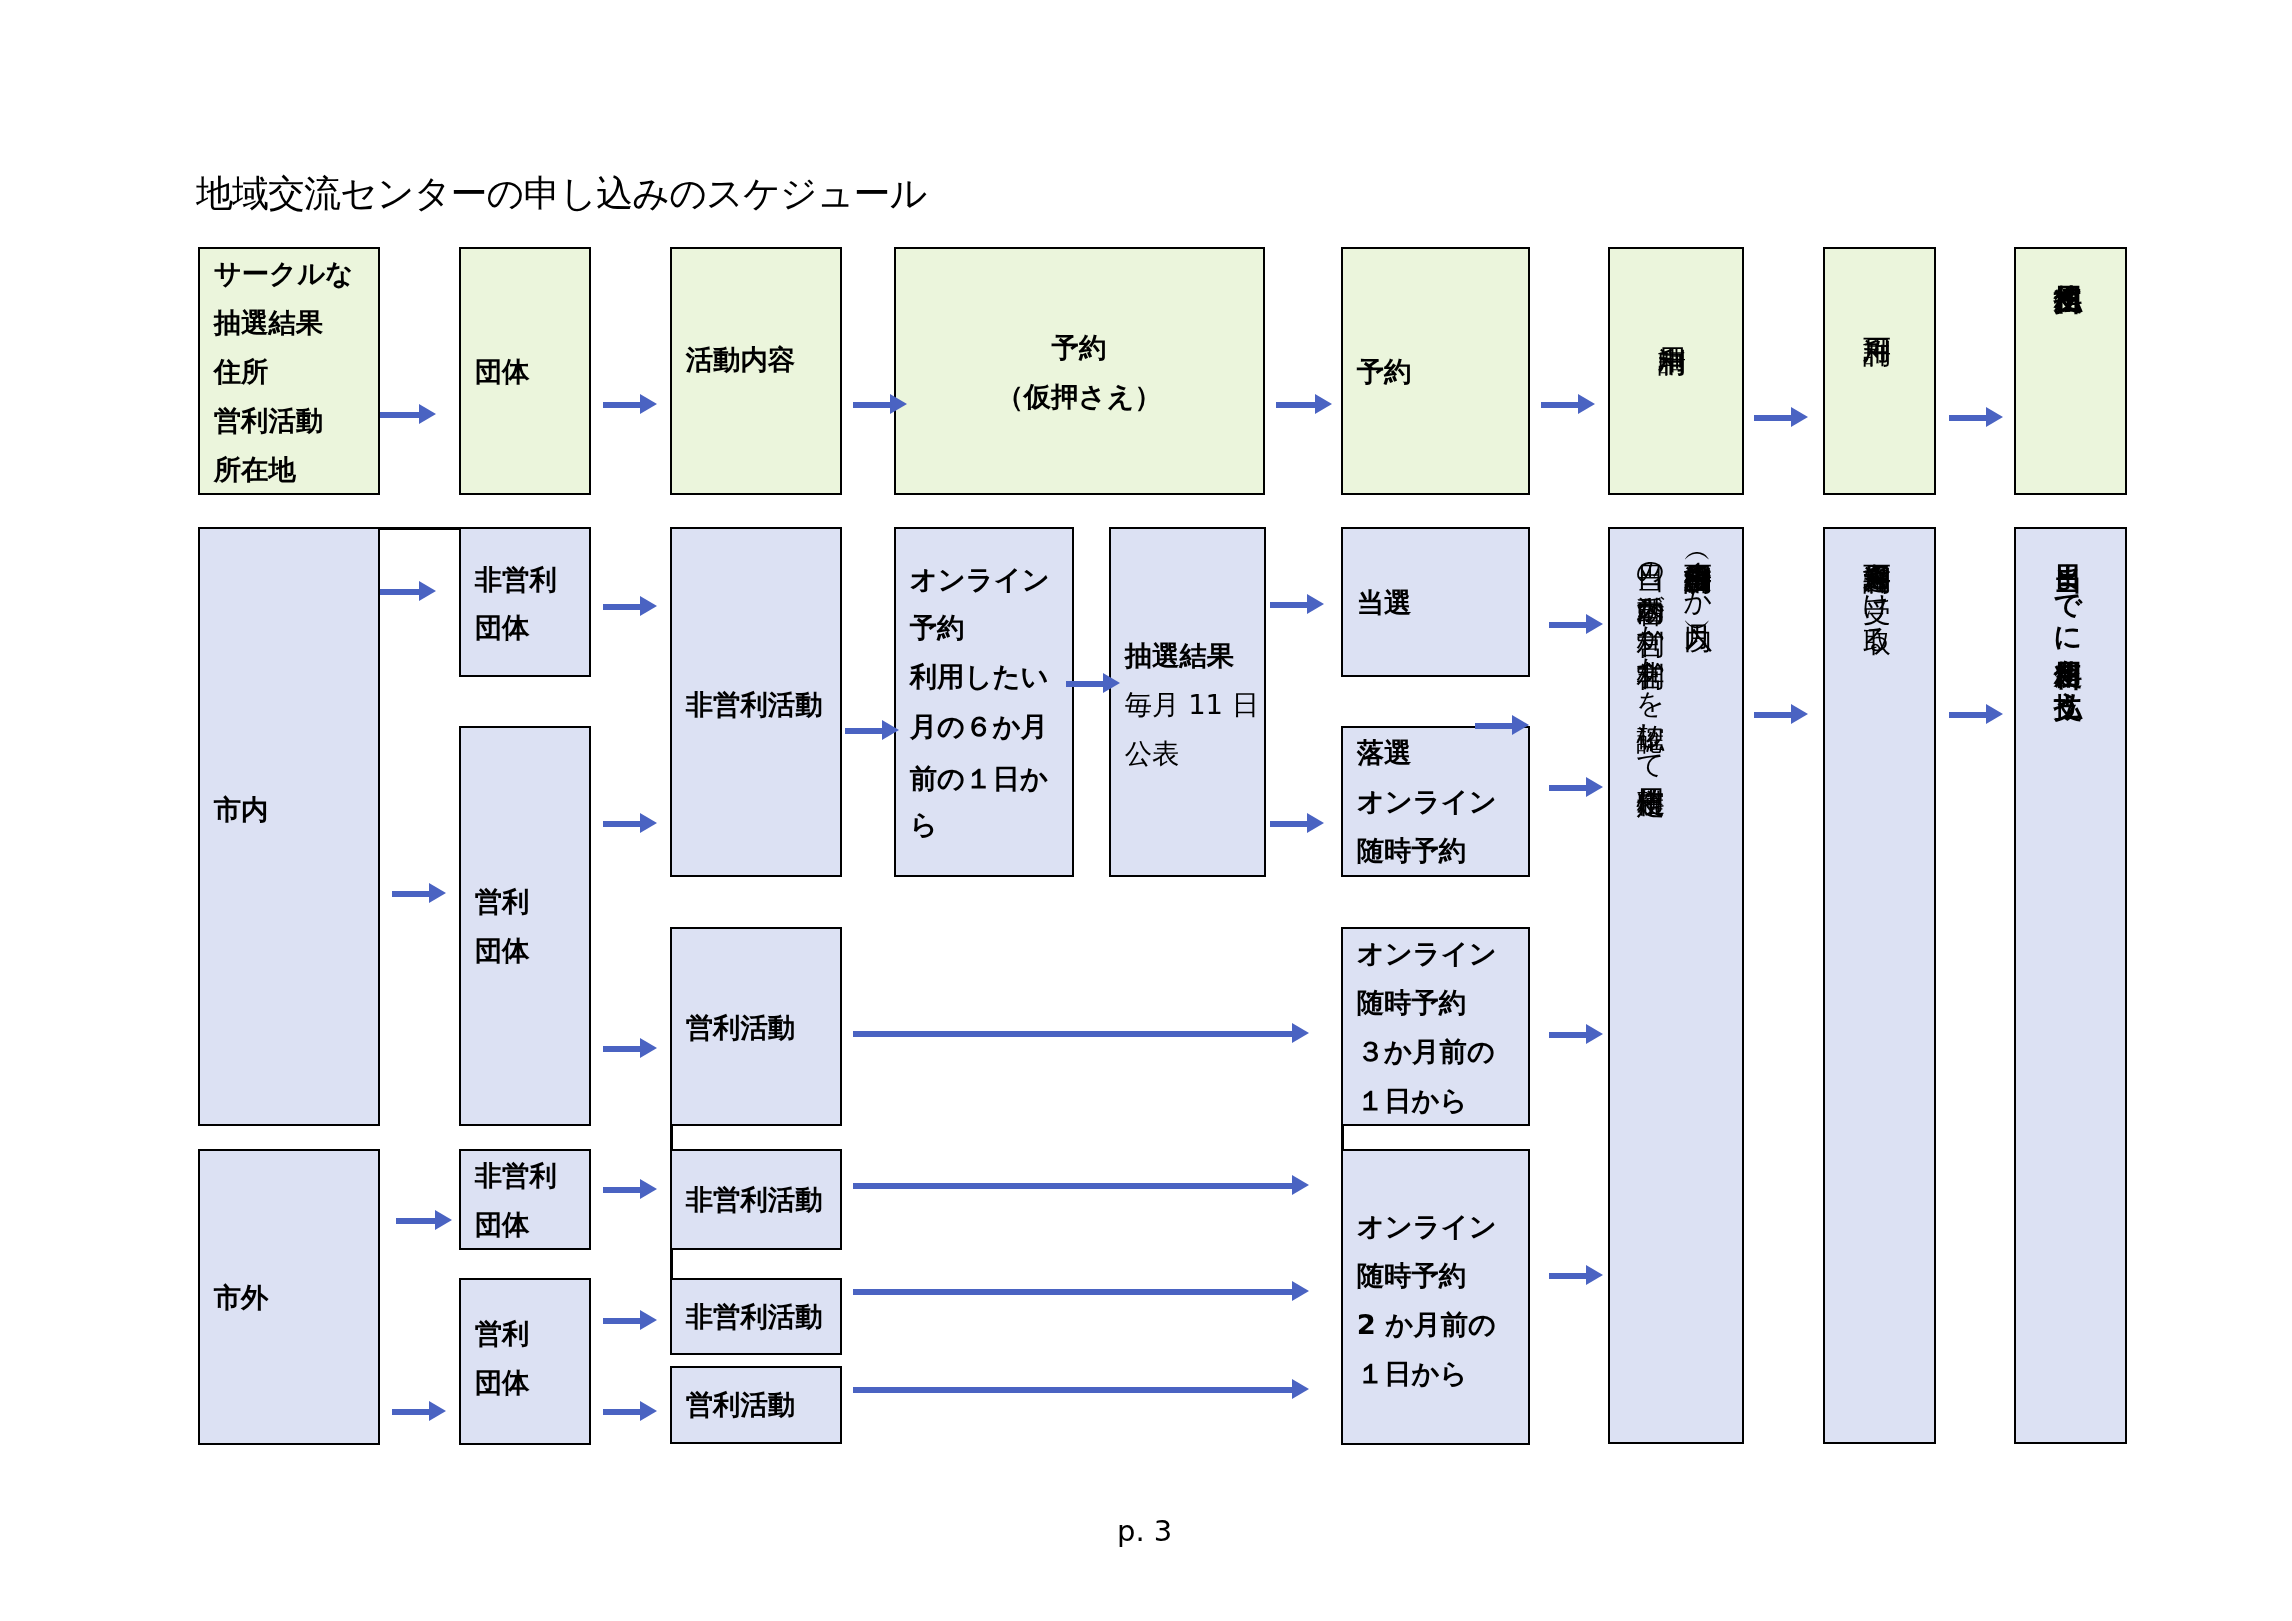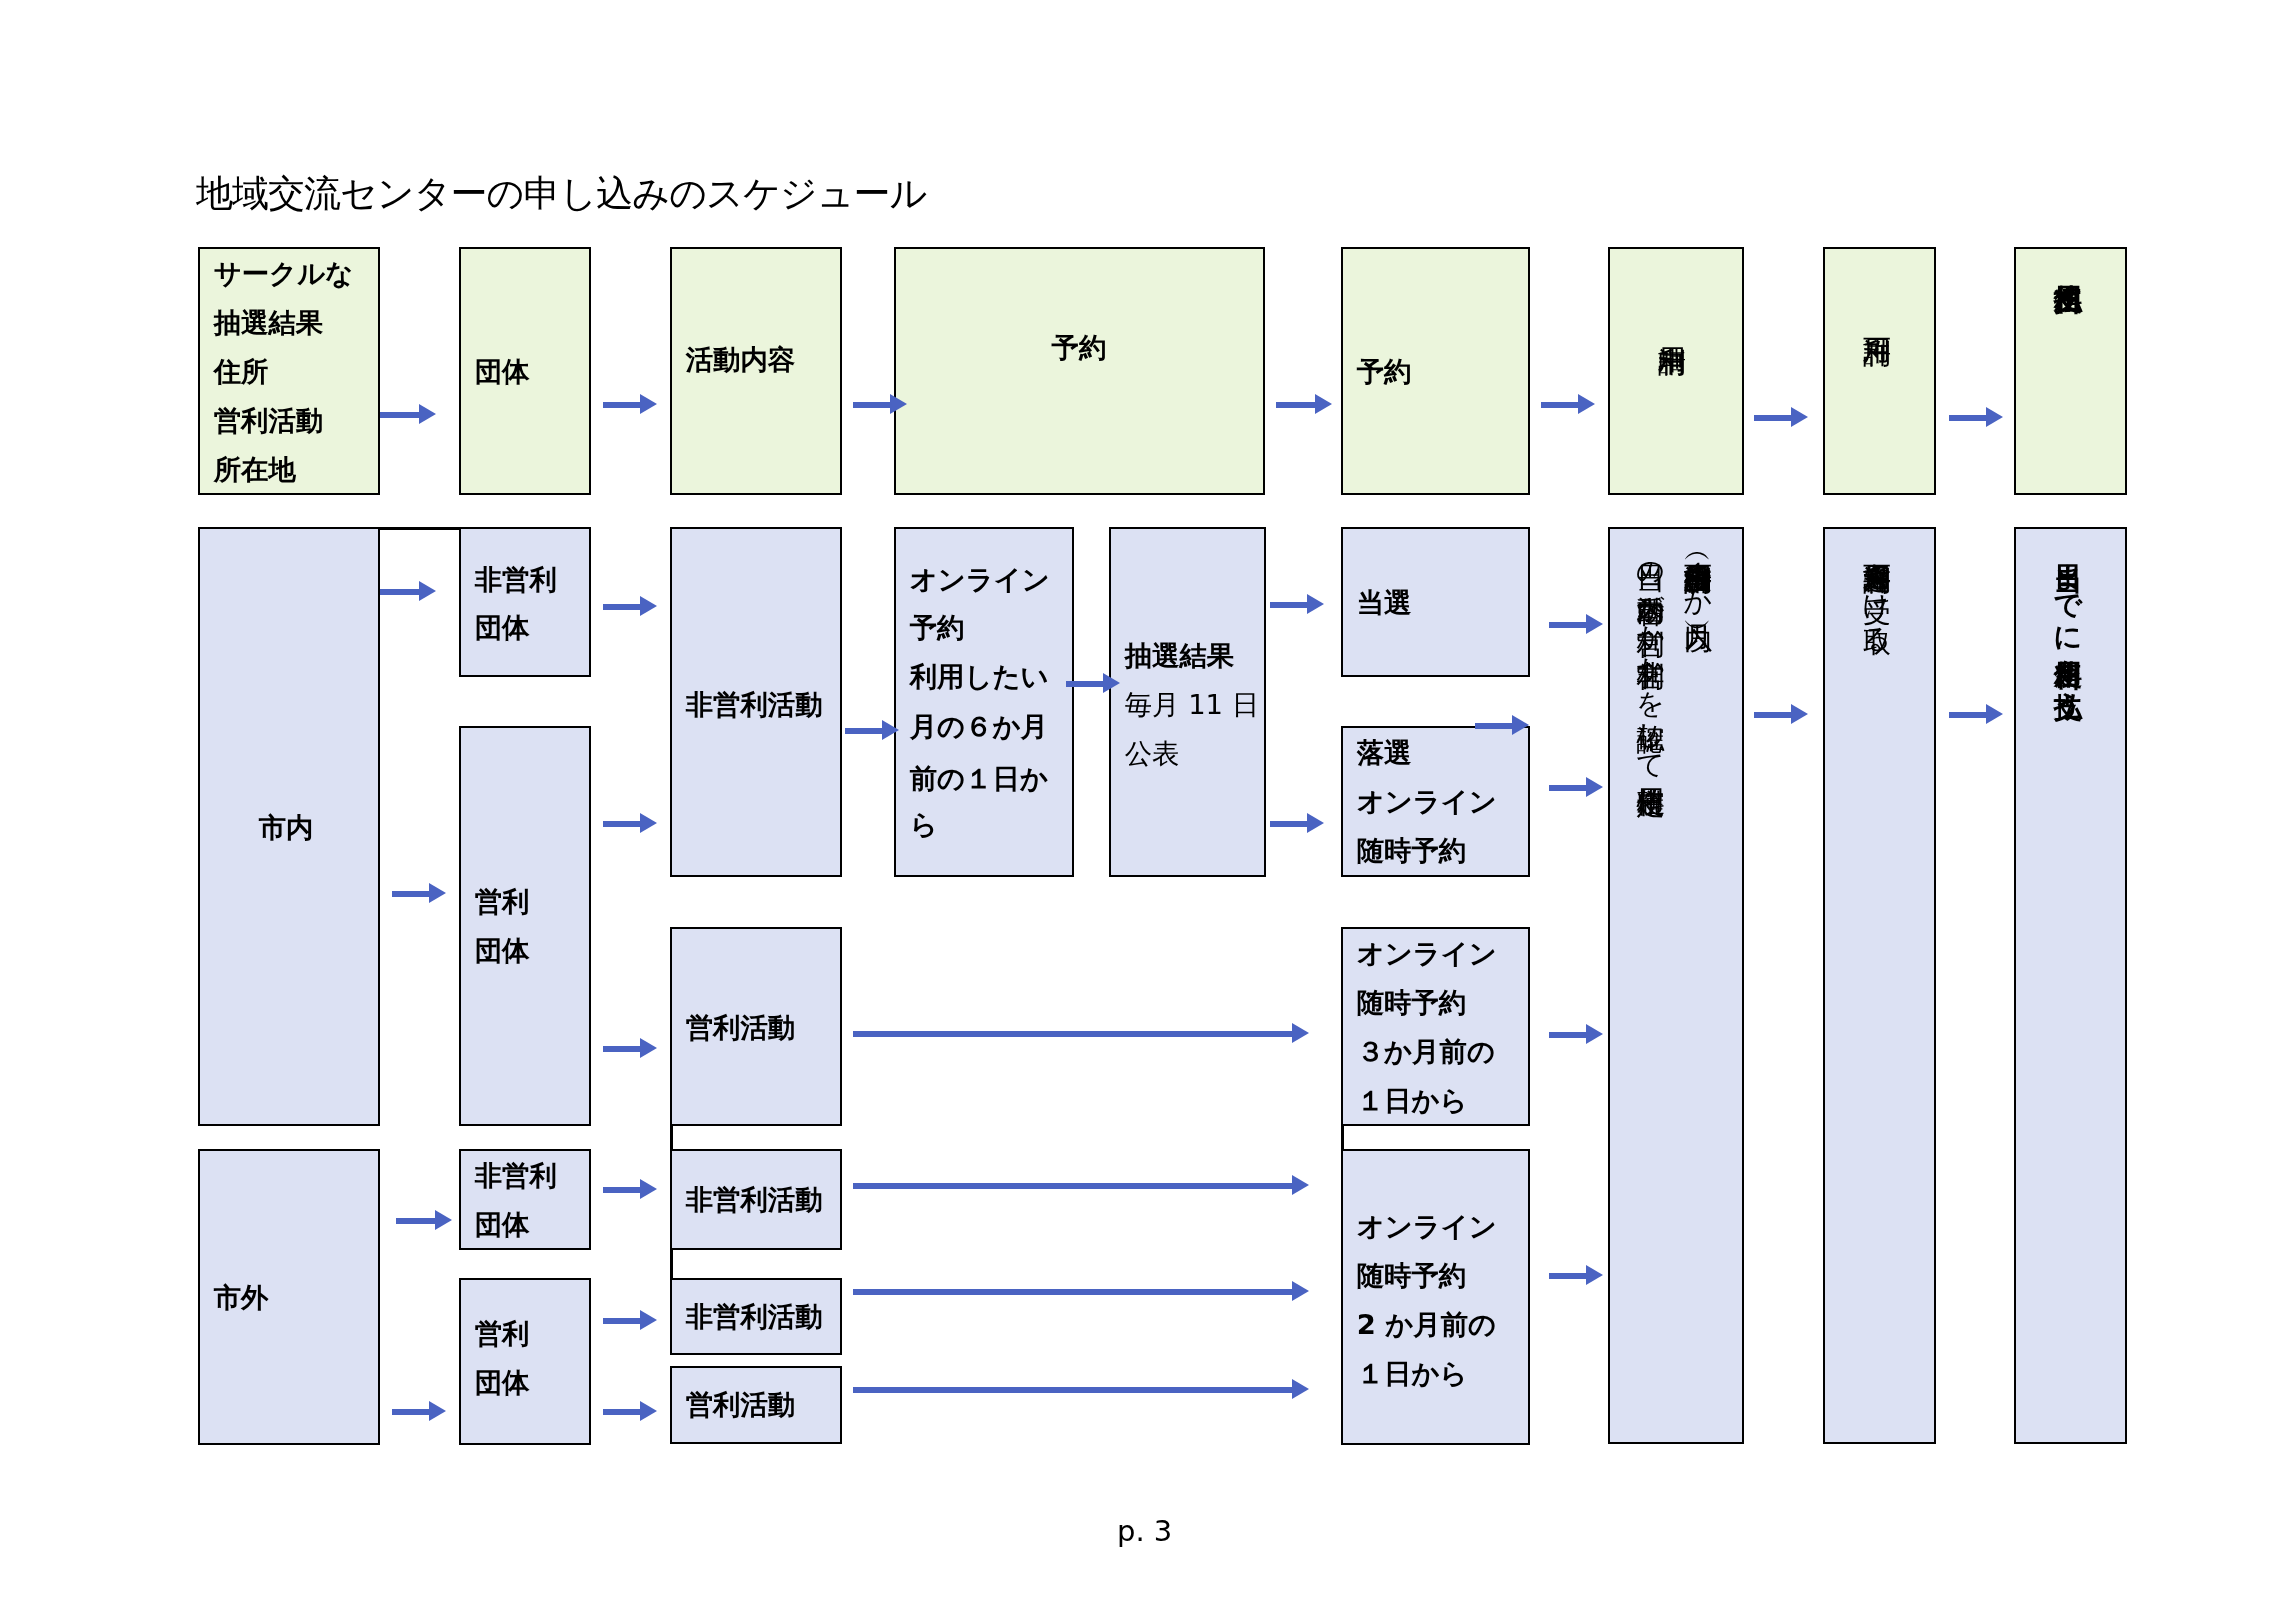--- a/index.html
+++ b/index.html
@@ -31,36 +31,37 @@
   <div class="t" style="top:196px;">所在地</div>
 </div>
 <div class="box green" style="left:459px;top:247px;width:132px;height:248px;">
   <div class="t" style="top:98px;">団体</div>
 </div>
 <div class="box green" style="left:670px;top:247px;width:172px;height:248px;">
   <div class="t" style="top:86px;">活動内容</div>
 </div>
 <div class="box green" style="left:894px;top:247px;width:371px;height:248px;">
   <div class="t" style="top:74px;left:0;width:366px;text-align:center;">予約</div>
+  <div class="t" style="top:123px;left:0;width:366px;text-align:center;">（仮押さえ）</div>
 </div>
 <div class="box green" style="left:1341px;top:247px;width:189px;height:248px;">
   <div class="t" style="top:98px;">予約</div>
 </div>
 <div class="box green" style="left:1608px;top:247px;width:136px;height:248px;">
   <div class="vt plain" style="left:47px;top:76px;">利用申請</div>
 </div>
 <div class="box green" style="left:1823px;top:247px;width:113px;height:248px;">
   <div class="vt plain" style="left:37px;top:67px;">利用許可</div>
 </div>
 <div class="box green" style="left:2014px;top:247px;width:113px;height:248px;">
   <div class="vt" style="left:37px;top:13.7px;">使用料支払</div>
 </div>
 
 <div class="box blue" style="left:198px;top:527px;width:182px;height:599px;">
-  <div class="t" style="top:274px;margin-left:45px;">市内</div>
+  <div class="t" style="top:256px;">市内</div>
 </div>
 <div class="connector" style="left:378px;top:527px;width:82px;height:2.9px;"></div>
 <div class="box blue" style="left:198px;top:1149px;width:182px;height:296px;">
   <div class="t" style="top:122px;">市外</div>
 </div>
 
 <div class="box blue" style="left:459px;top:527px;width:132px;height:150px;">
   <div class="t" style="top:25.5px;">非営利</div>
   <div class="t" style="top:74px;">団体</div>
 </div>

